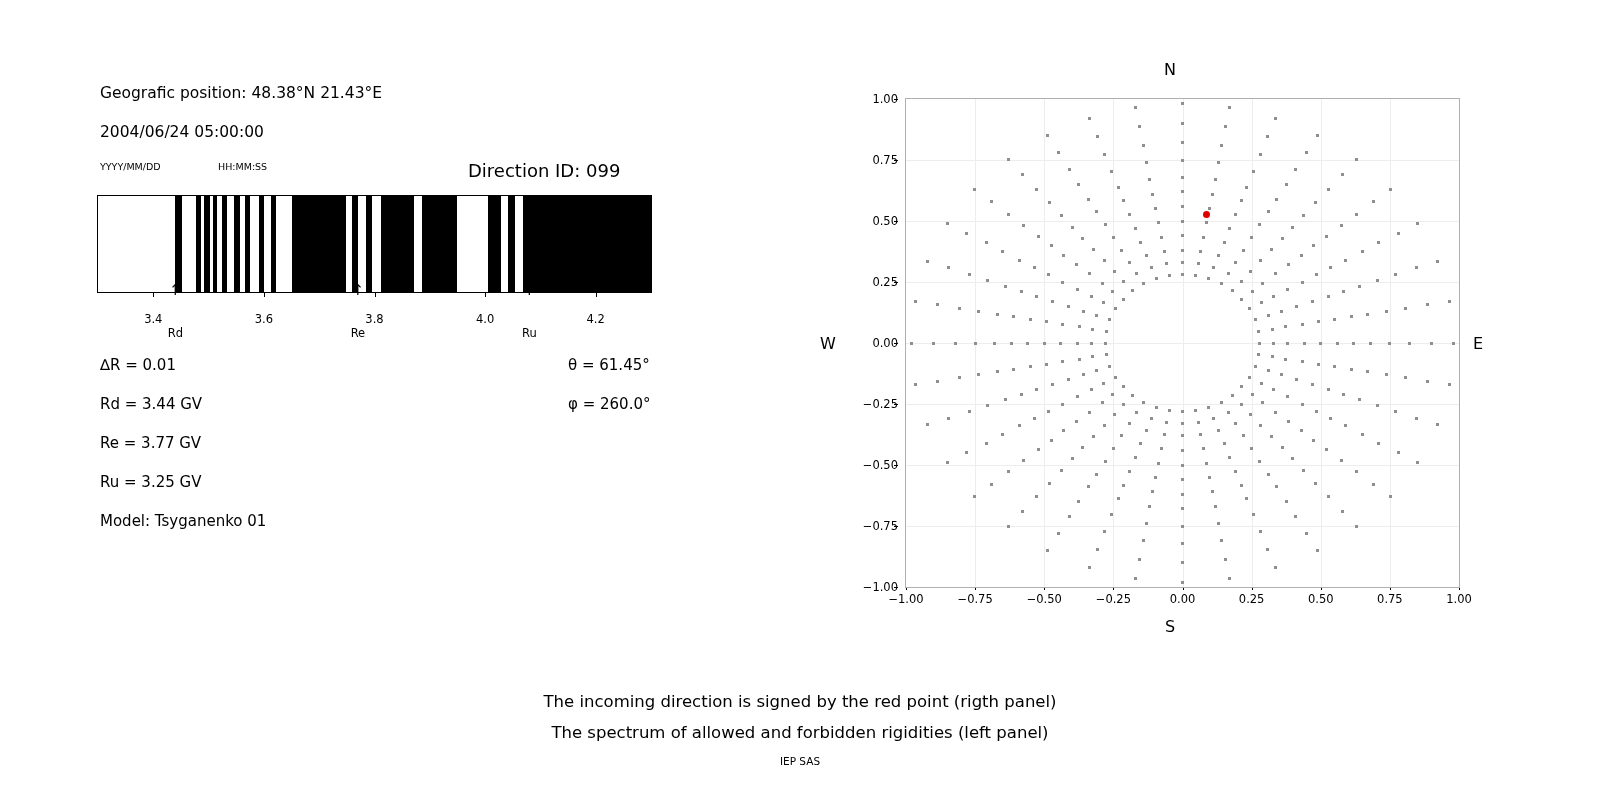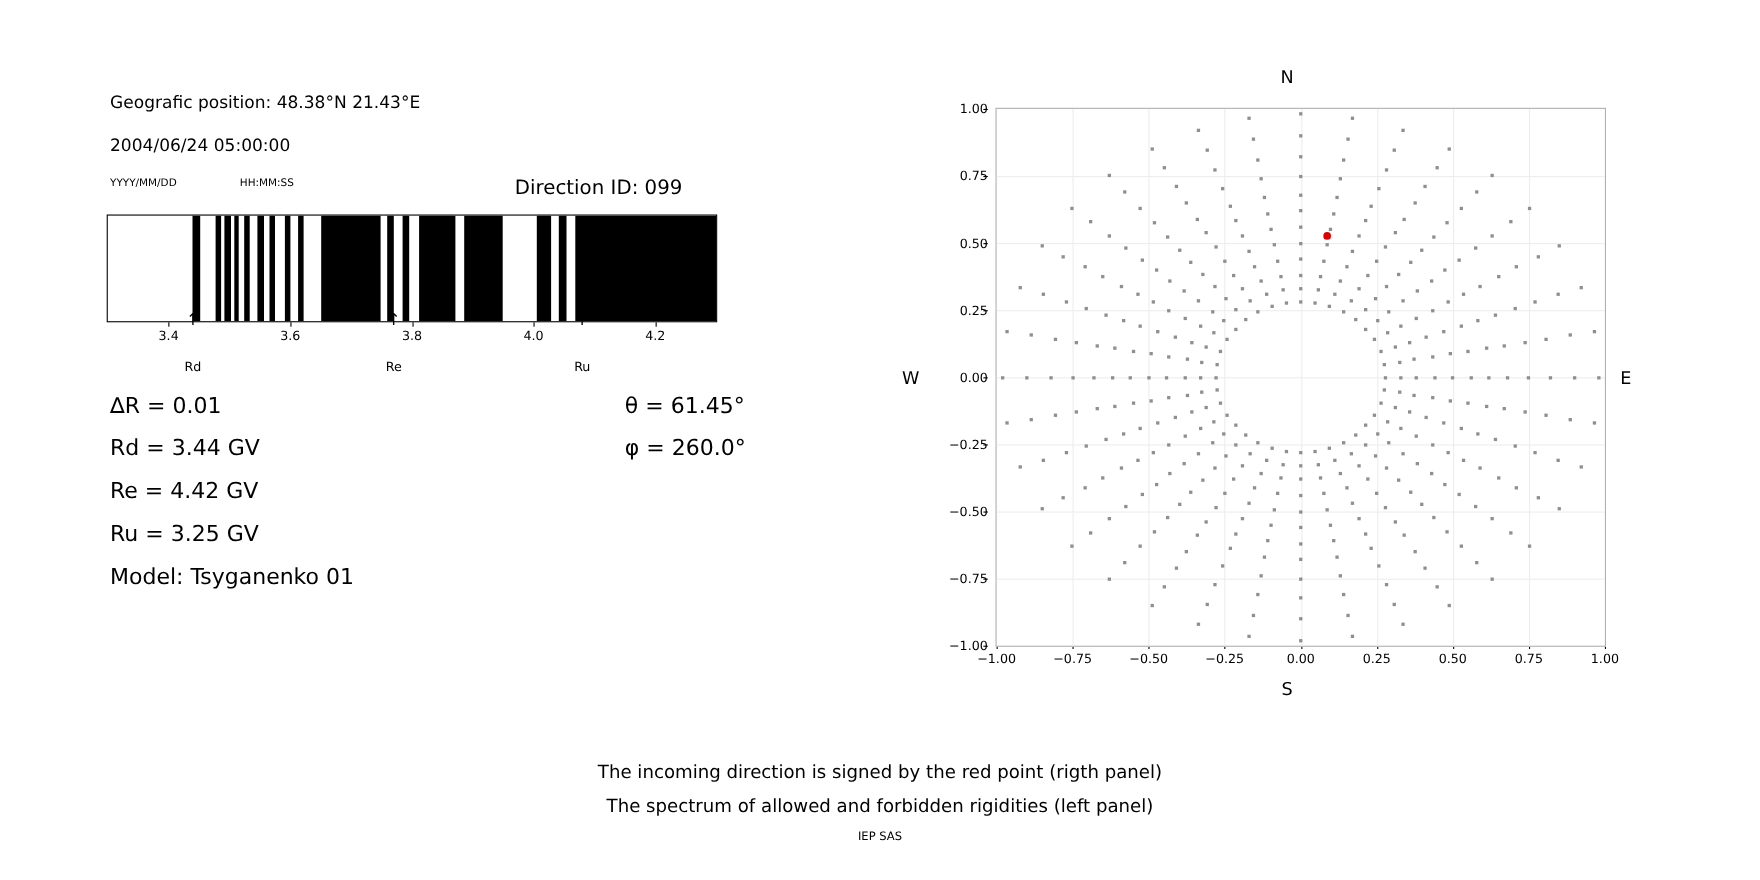--- a/index.html
+++ b/index.html
@@ -97,21 +97,21 @@
   }
   .spec-tick {
     position: absolute;
     top: 0;
     width: 1px;
     height: 4px;
     background: #000000;
   }
   .spec-tick-label {
     position: absolute;
-    top: 5px;
+    top: 19px;
     font-size: 11.5px;
     transform: translateX(-50%);
     white-space: nowrap;
     text-align: center;
   }
   .marker-arrow {
     position: absolute;
     font-size: 15px;
     line-height: 1;
     transform: translateX(-50%);
@@ -121,21 +121,21 @@
     position: absolute;
     top: 33px;
     font-size: 11.5px;
     transform: translateX(-50%);
     white-space: nowrap;
   }
 
   
   .readout {
     position: absolute;
-    font-size: 20px;
+    font-size: 15px;
     white-space: nowrap;
     text-align: right;
   }
   .rl-0 { left: 100px; top: 356px; }
   .rl-1 { left: 100px; top: 395px; }
   .rl-2 { left: 100px; top: 434px; }
   .rl-3 { left: 100px; top: 473px; }
   .rl-4 { left: 100px; top: 512px; }
   .rr-0 { left: 568px; top: 356px; }
   .rr-1 { left: 568px; top: 395px; }
@@ -303,21 +303,21 @@
         <div class="marker-arrow" style="left: 78.42px; top: -10px;">↑</div>
         <div class="marker-label" style="left: 78.42px;">Rd</div>
         <div class="marker-arrow" style="left: 260.91px; top: -10px;">↑</div>
         <div class="marker-label" style="left: 260.91px;">Re</div>
         <div class="marker-arrow" style="left: 432.34px; top: -10px;">↑</div>
         <div class="marker-label" style="left: 432.34px;">Ru</div>
       </div>
 
     <div class="readout rl-0">∆R = 0.01</div>
     <div class="readout rl-1">Rd = 3.44 GV</div>
-    <div class="readout rl-2">Re = 4.42 GV</div>
+    <div class="readout rl-2">Re = 3.77 GV</div>
     <div class="readout rl-3">Ru = 3.25 GV</div>
     <div class="readout rl-4">Model: Tsyganenko 01</div>
     <div class="readout rr-0">θ = 61.45°</div>
     <div class="readout rr-1">φ = 260.0°</div>
   </div>
 
   <div class="right-panel">
     <div class="compass compass-n">N</div>
     <div class="compass compass-s">S</div>
     <div class="compass compass-w">W</div>

